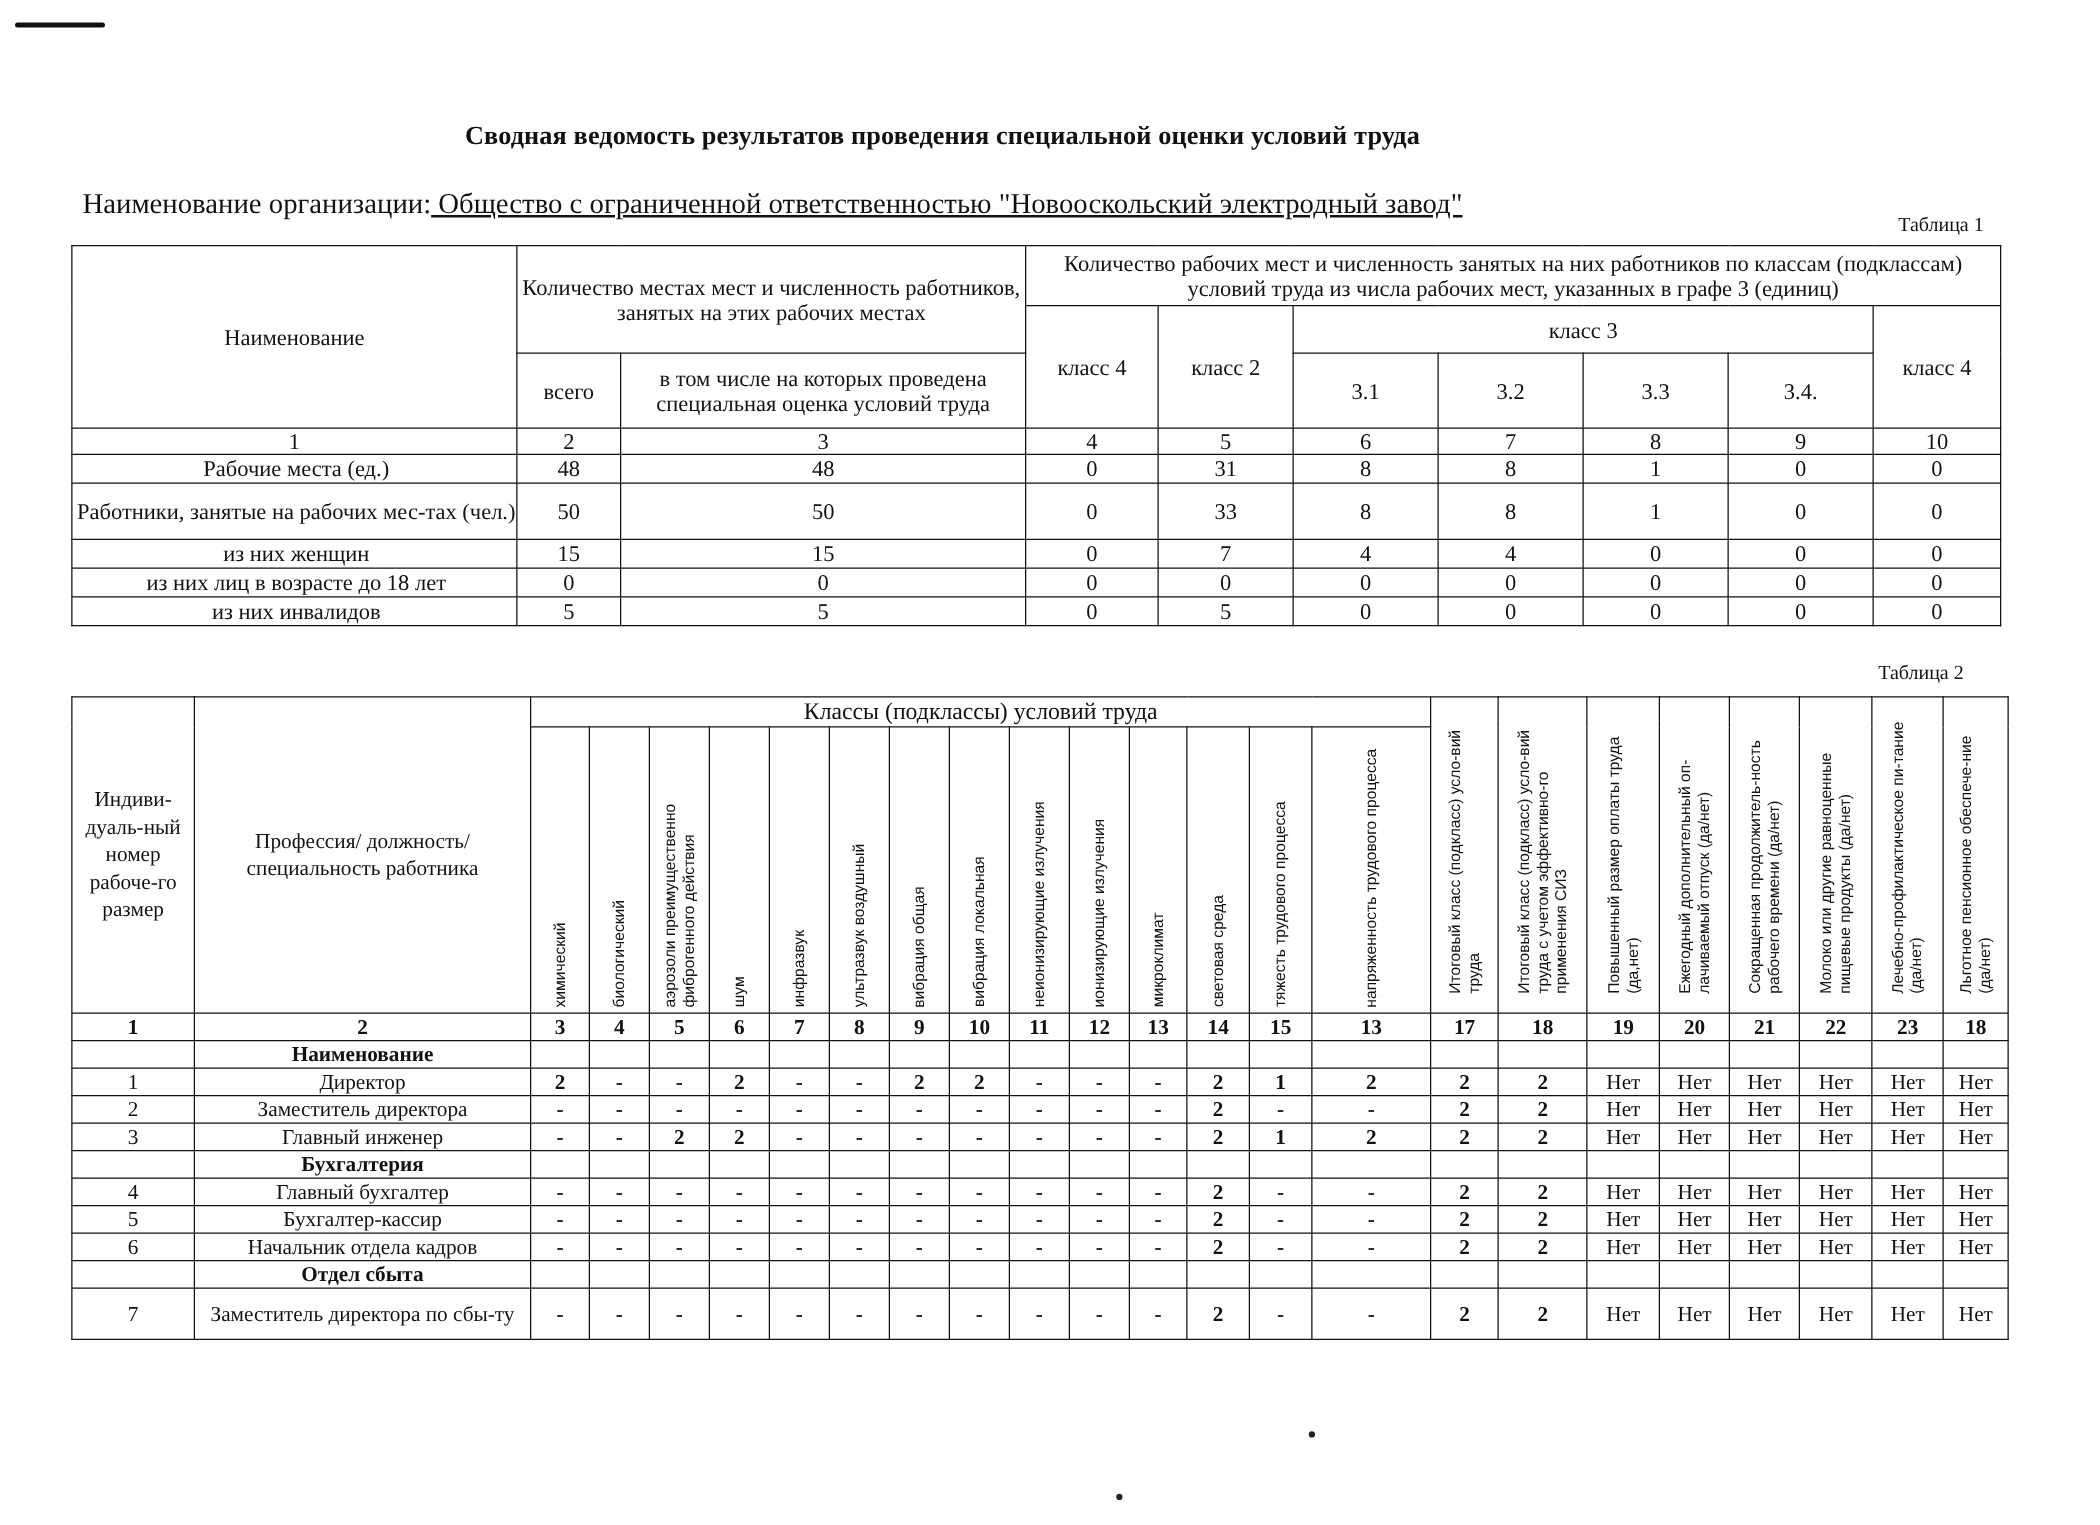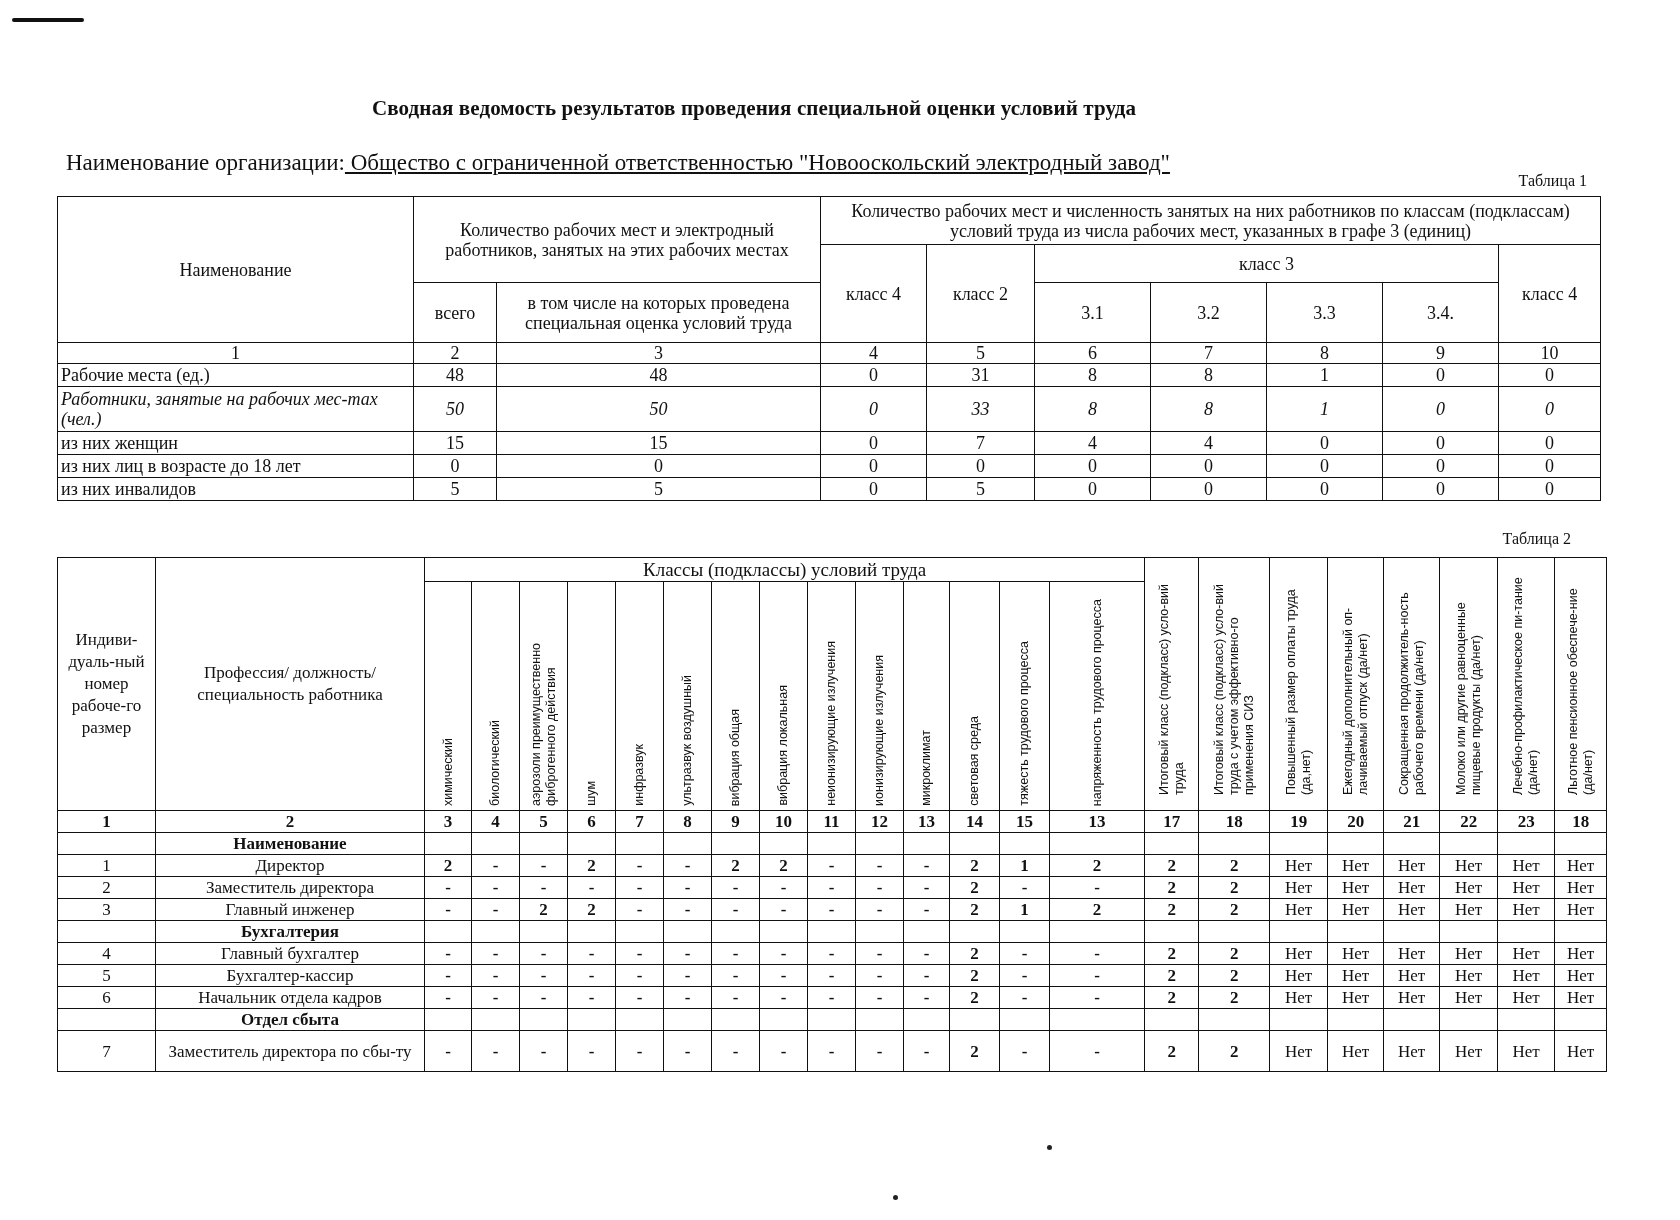--- a/index.html
+++ b/index.html
@@ -20,27 +20,27 @@
   .org .org-name { text-decoration: underline; }
   .table-caption { position: absolute; font-size: 16px; }
   #t1cap { right: 93px; top: 172px; }
   #t2cap { right: 109px; top: 530px; }
 
   table { border-collapse: collapse; position: absolute; table-layout: fixed; }
   td, th { border: 1.6px solid #111; padding: 0; text-align: center; vertical-align: middle; font-weight: normal; }
 
   
   #t1 { left: 57px; top: 196px; width: 1543px; font-size: 18px; line-height: 20px; }
-  #t1 td.lbl { text-align: left; padding-left: 3px; }
+  #t1 td.lbl { text-align: center; padding-left: 3px; }
   #t1 .h1 { height: 48px; }
   #t1 .h2 { height: 38px; }
   #t1 .h3 { height: 60px; }
   #t1 .num td { height: 20px; }
   #t1 .r td { height: 22px; }
-  #t1 .r2 td { height: 44px; font-style: italic; }
+  #t1 .r2 td { height: 44px; }
 
   
   #t2 { left: 57px; top: 557px; width: 1545px; font-size: 17px; line-height: 19px; }
   #t2 .vert {
     writing-mode: vertical-rl; transform: rotate(180deg);
     font-family: "Liberation Sans", "DejaVu Sans", sans-serif; font-size: 12.5px; line-height: 15px;
     text-align: left; padding: 4px 0; margin: 0 auto; max-height: 222px;
   }
   #t2 .hdrgrp { height: 24px; font-size: 19px; }
   #t2 .hdrrow td.vcell { height: 228px; vertical-align: bottom; }
@@ -75,21 +75,21 @@
       <col style="width:108px">
       <col style="width:116px">
     <col style="width:116px">
       <col style="width:116px">
       <col style="width:116px">
       <col style="width:102px">
   </colgroup>
   <tbody>
       <tr class="h1">
     <td rowspan="3">Наименование</td>
-    <td colspan="2" rowspan="2">Количество рабочих мест и электродный работников, занятых на этих рабочих местах</td>
+    <td colspan="2" rowspan="2">Количество местах мест и численность работников, занятых на этих рабочих местах</td>
     <td colspan="7">Количество рабочих мест и численность занятых на них работников по классам (подклассам) условий труда из числа рабочих мест, указанных в графе 3 (единиц)</td>
   </tr>
   <tr class="h2">
     <td rowspan="2">класс 4</td>
     <td rowspan="2">класс 2</td>
     <td colspan="4">класс 3</td>
     <td rowspan="2">класс 4</td>
   </tr>
   <tr class="h3">
     <td>всего</td>

